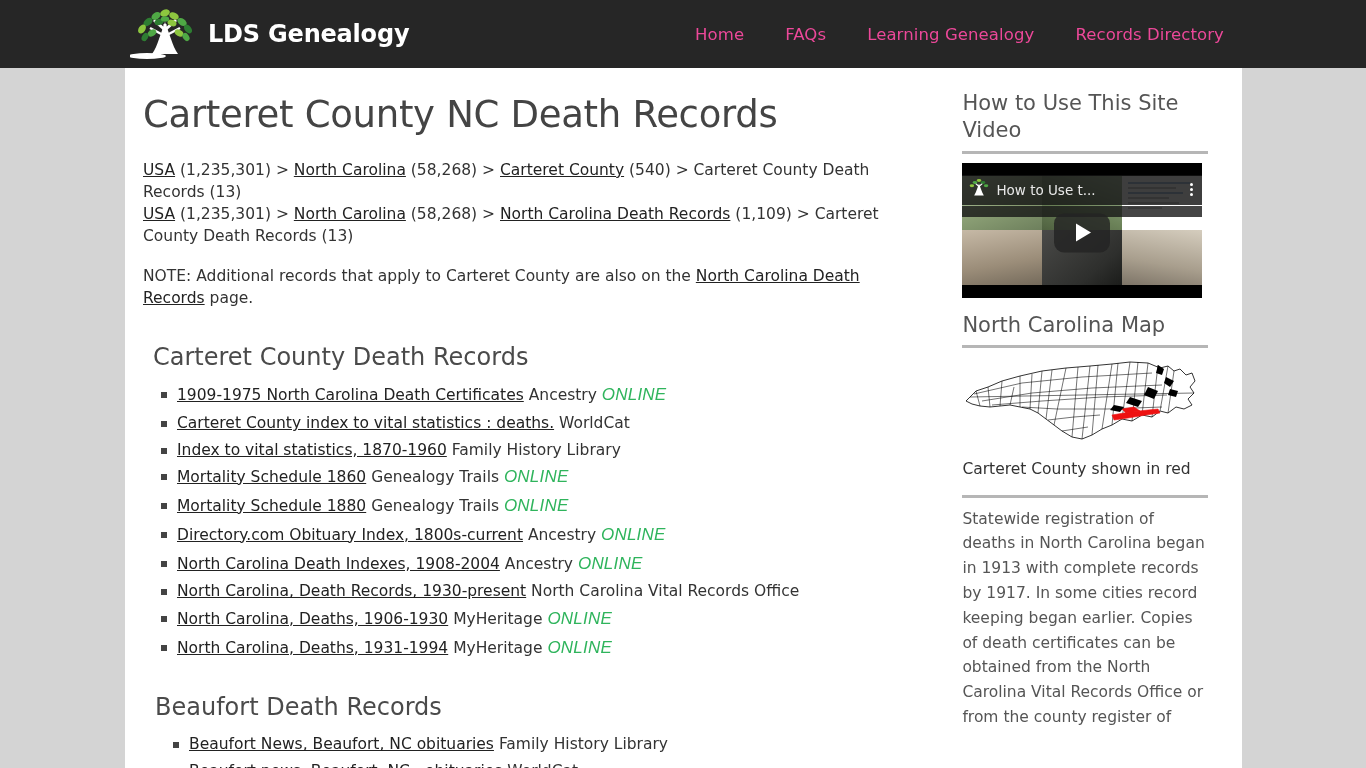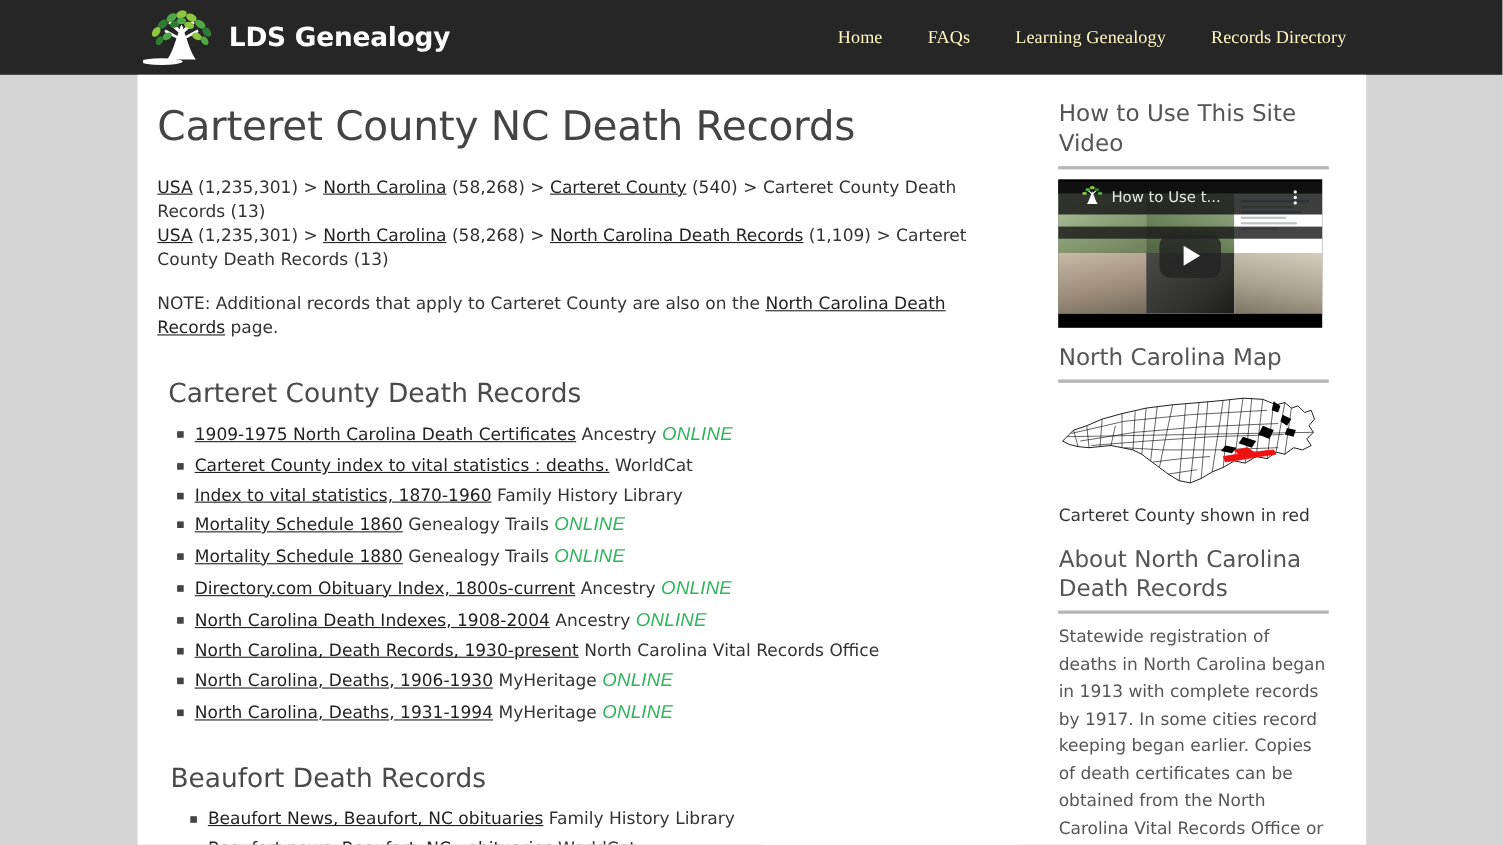--- a/index.html
+++ b/index.html
@@ -34,26 +34,25 @@
     white-space: nowrap;
   }
   .main-nav {
     margin-left: auto;
     margin-right: 142px;
     display: flex;
     align-items: center;
     gap: 41px;
   }
   .nav-link {
-    color: #fef9c3;
+    color: #ec4899;
     font-size: 16.5px;
     text-decoration: none;
     white-space: nowrap;
     letter-spacing: 0.1px;
-    font-family: Liberation Serif, serif;
   }
 
   
   .page-shell {
     width: 1366px;
     height: 700px;
     position: relative;
   }
   .content-card {
     position: absolute;
@@ -188,25 +187,25 @@
     display: block; height: 2px; background: #9bb6d6; margin-bottom: 3px;
     width: 90%;
   }
   .doc-lines i:nth-child(2) { width: 70%; background: #c2c2c2; }
   .doc-lines i:nth-child(3) { width: 80%; background: #9bb6d6; }
   .doc-lines i:nth-child(4) { width: 60%; background: #c2c2c2; }
   .doc-lines i:nth-child(5) { width: 75%; background: #c2c2c2; }
   .doc-lines i:nth-child(6) { width: 50%; background: #c2c2c2; }
   .video-topbar {
     position: absolute;
-    left: 0; right: 0; top: 2px;
+    left: 0; right: 0; top: 12px;
     height: 30px;
     background: rgba(20,20,20,0.82);
     display: flex; align-items: center;
-    padding: 0 18px;
+    padding: 0 4px;
   }
   .vt-logo { width: 26px; height: 26px; flex: none; }
   .vt-title {
     color: #e8e8e8;
     font-size: 13.5px;
     margin-left: 4px;
     white-space: nowrap;
     overflow: hidden;
   }
   .vt-kebab {
@@ -451,20 +450,19 @@
               <path d="M186 30 L196 34 L192 42 L182 38 Z"></path>
               <path d="M168 40 L180 44 L176 50 L164 46 Z"></path>
               <path d="M152 48 L162 50 L158 55 L148 53 Z"></path>
             </g>
           </svg>
         </div>
         <div class="map-cap">Carteret County shown in red</div>
       </div>
 
       <div class="widget">
-        <h3 class="side-heading">About North Carolina Death Records</h3>
         <div class="side-rule"></div>
         <p class="about-body">Statewide registration of deaths in North Carolina began in 1913 with complete records by 1917. In some cities record keeping began earlier. Copies of death certificates can be obtained from the North Carolina Vital Records Office or from the county register of</p>
       </div>
 
     </div>
   </div>
 </div>
 
 </body></html>

